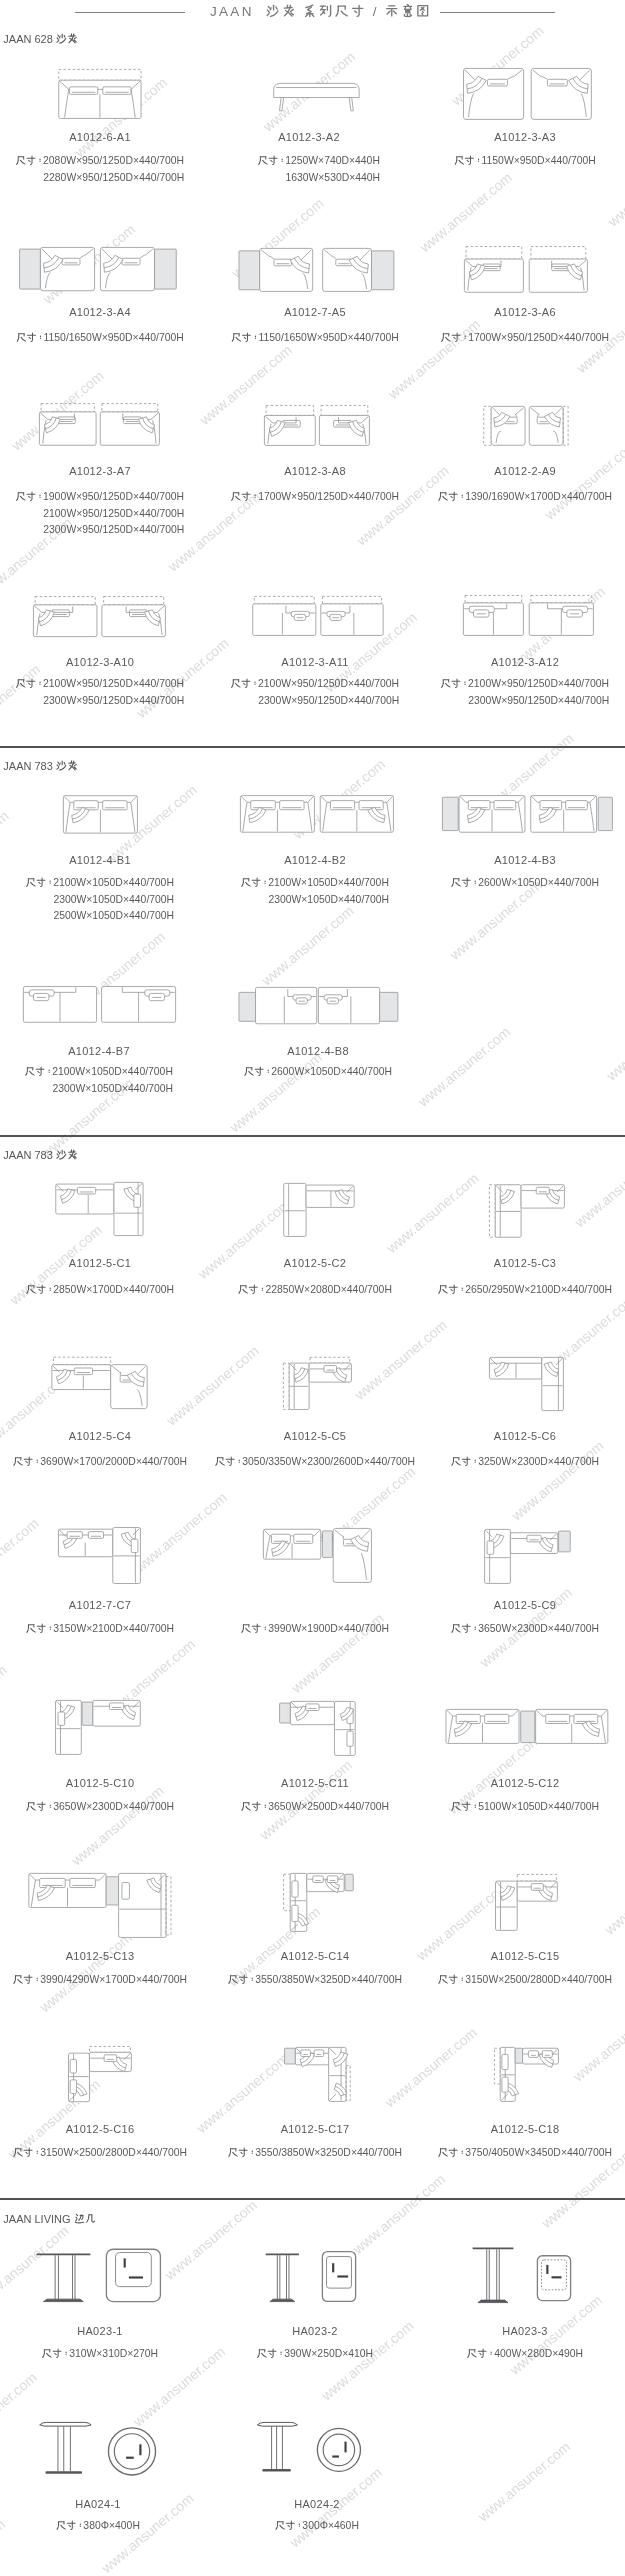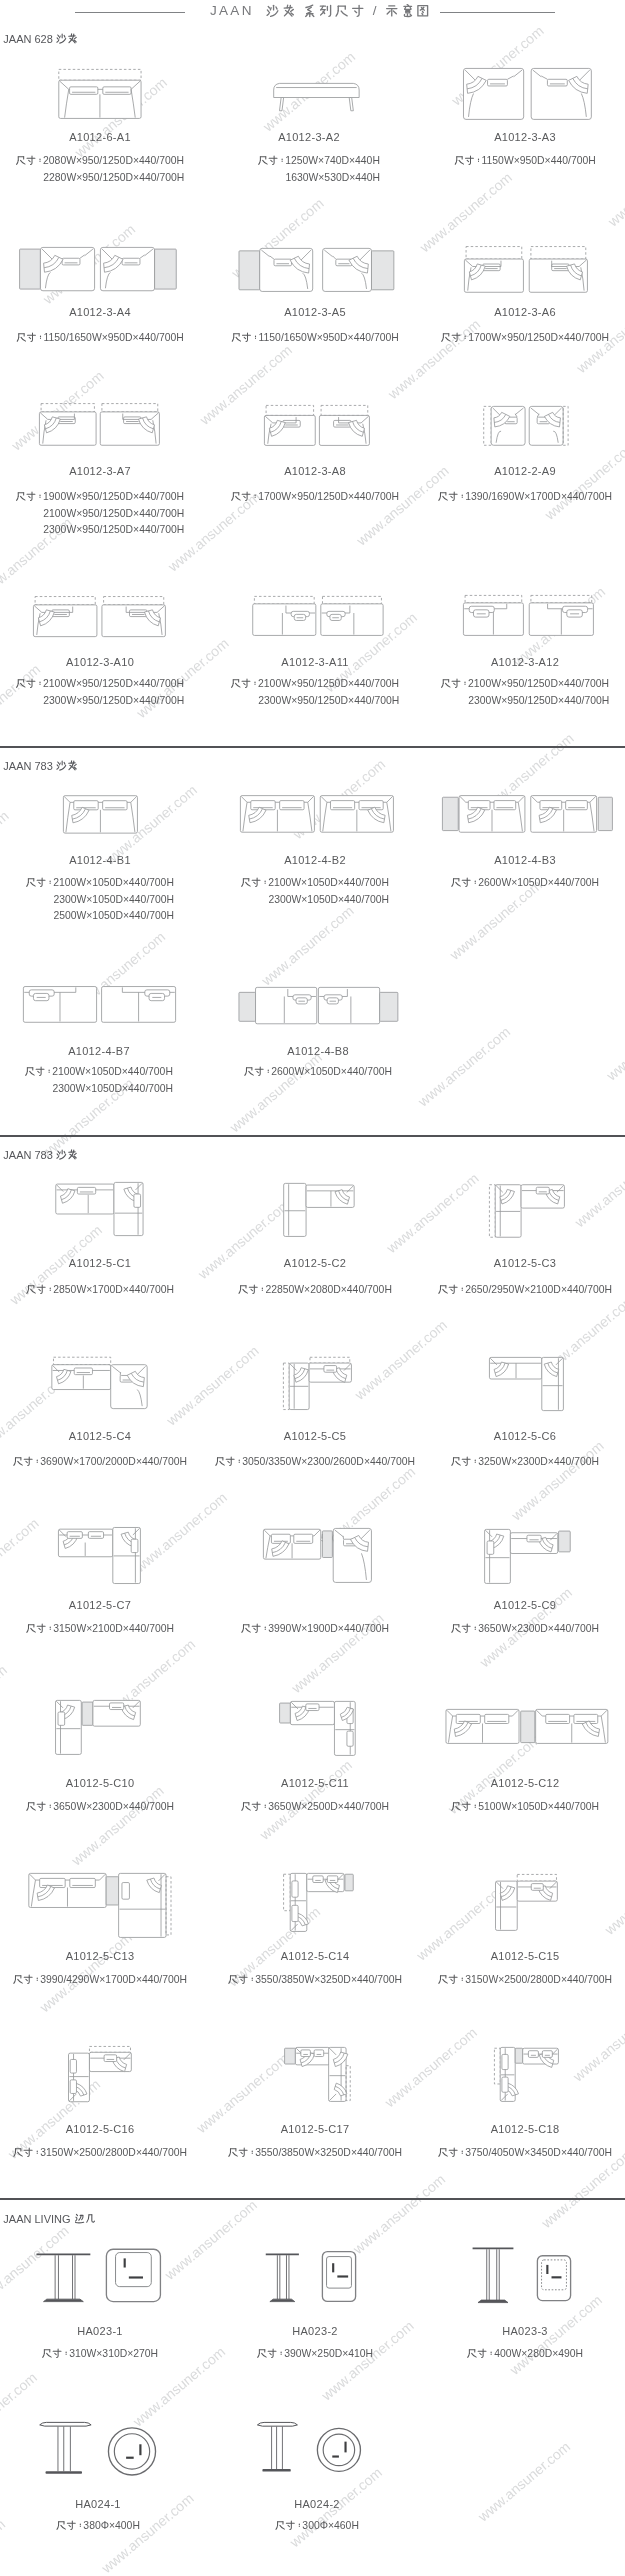--- a/index.html
+++ b/index.html
@@ -4,21 +4,21 @@
 html,body{margin:0;padding:0;background:#fff}
 #page{position:relative;width:625px;height:2576px;overflow:hidden;
   font-family:"Liberation Sans",sans-serif;background:#fff}
 .code{position:absolute;transform:translateX(-50%);font-size:11px;color:#58595b;white-space:pre;letter-spacing:0.3px}
 .dim{position:absolute;transform:translateX(-50%);display:inline-flex;flex-direction:column;color:#58595b}
 .dl{display:flex;align-items:center;white-space:pre;font-size:10.4px;line-height:16.7px;height:16.7px}
 .dl span{display:block}
 .cj{display:block;margin:0 0 2.5px 0}
 .hdr{position:absolute;display:flex;align-items:flex-end;font-size:11px;line-height:1;color:#55565a;white-space:pre}
 .hdr .cj{margin-bottom:0.8px}
-.title{position:absolute;display:flex;align-items:flex-start;font-size:13.5px;line-height:1;color:#77787b;white-space:pre;letter-spacing:2.3px}
+.title{position:absolute;display:flex;align-items:center;font-size:13.5px;line-height:1;color:#77787b;white-space:pre;letter-spacing:2.3px}
 .title .cj{margin:0 2.3px 0.8px 0}
 .title .cj{margin-bottom:0.8px}
 .rule{position:absolute;left:0;width:625px;height:1.7px;background:#515256}
 
 </style></head><body>
 <div id="page">
 
 <svg width="625" height="2576" style="position:absolute;left:0;top:0" font-family="Liberation Sans, sans-serif" viewBox="0 0 750 3090">
 <text x="0" y="0" transform="translate(-130,220) rotate(-40)" font-size="17" fill="#dadbdc">www.ansuner.com</text>
 <text x="0" y="0" transform="translate(96,189) rotate(-40)" font-size="17" fill="#dadbdc">www.ansuner.com</text>
@@ -267,21 +267,21 @@
           <use href="#g-chi"></use>
         </svg><svg class="cj" style="width:10.4px;height:10.4px" viewBox="0 0 100 100">
           <use href="#g-cun"></use>
         </svg><svg class="cj" style="width:6.5px;height:10.4px" viewBox="0 0 100 100">
           <use href="#g-colon"></use>
         </svg><span>1150W×950D×440/700H</span></div>
     </div>
 
 <div class="code" style="left:100px;top:306px">A1012-3-A4</div>
 
-<div class="code" style="left:315px;top:306px">A1012-3-A5</div>
+<div class="code" style="left:315px;top:306px">A1012-7-A5</div>
 
 <div class="code" style="left:525px;top:306px">A1012-3-A6</div>
 
 <div class="dim" style="left:100px;top:330px">
       <div class="dl"><svg class="cj" style="width:10.4px;height:10.4px" viewBox="0 0 100 100">
           <use href="#g-chi"></use>
         </svg><svg class="cj" style="width:10.4px;height:10.4px" viewBox="0 0 100 100">
           <use href="#g-cun"></use>
         </svg><svg class="cj" style="width:6.5px;height:10.4px" viewBox="0 0 100 100">
           <use href="#g-colon"></use>
@@ -514,21 +514,21 @@
 <div class="dim" style="left:525px;top:1454px">
       <div class="dl"><svg class="cj" style="width:10.4px;height:10.4px" viewBox="0 0 100 100">
           <use href="#g-chi"></use>
         </svg><svg class="cj" style="width:10.4px;height:10.4px" viewBox="0 0 100 100">
           <use href="#g-cun"></use>
         </svg><svg class="cj" style="width:6.5px;height:10.4px" viewBox="0 0 100 100">
           <use href="#g-colon"></use>
         </svg><span>3250W×2300D×440/700H</span></div>
     </div>
 
-<div class="code" style="left:100px;top:1599px">A1012-5-C7</div>
+<div class="code" style="left:100px;top:1599px">A1012-7-C7</div>
 
 <div class="code" style="left:315px;top:1532px">A1012-5-C8</div>
 
 <div class="code" style="left:525px;top:1599px">A1012-5-C9</div>
 
 <div class="dim" style="left:100px;top:1621px">
       <div class="dl"><svg class="cj" style="width:10.4px;height:10.4px" viewBox="0 0 100 100">
           <use href="#g-chi"></use>
         </svg><svg class="cj" style="width:10.4px;height:10.4px" viewBox="0 0 100 100">
           <use href="#g-cun"></use>

